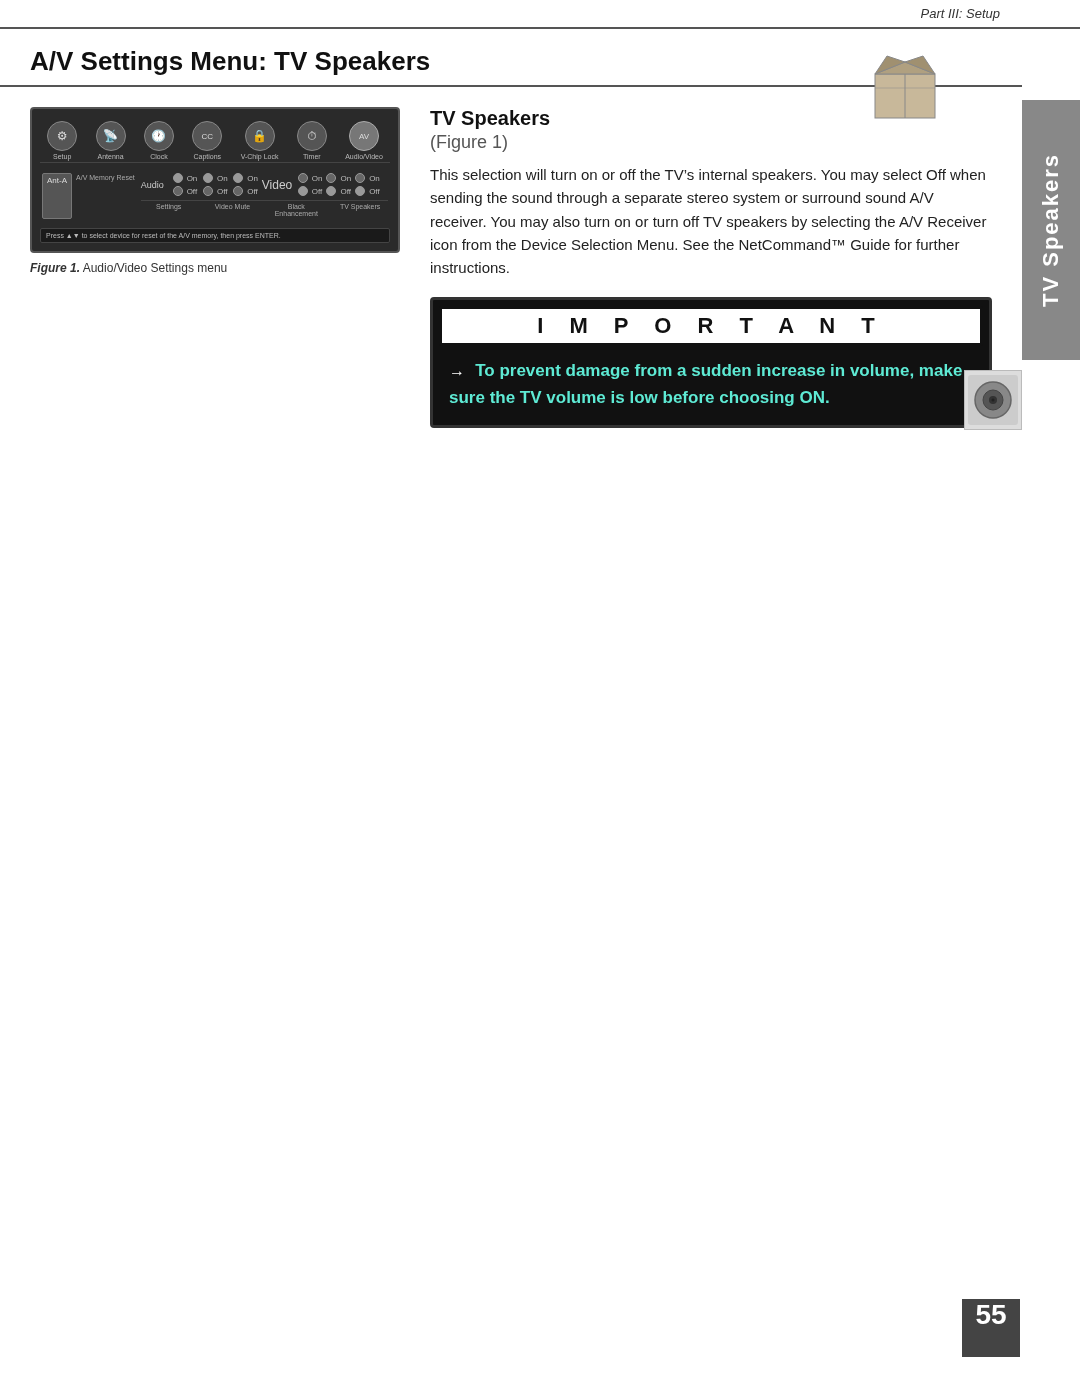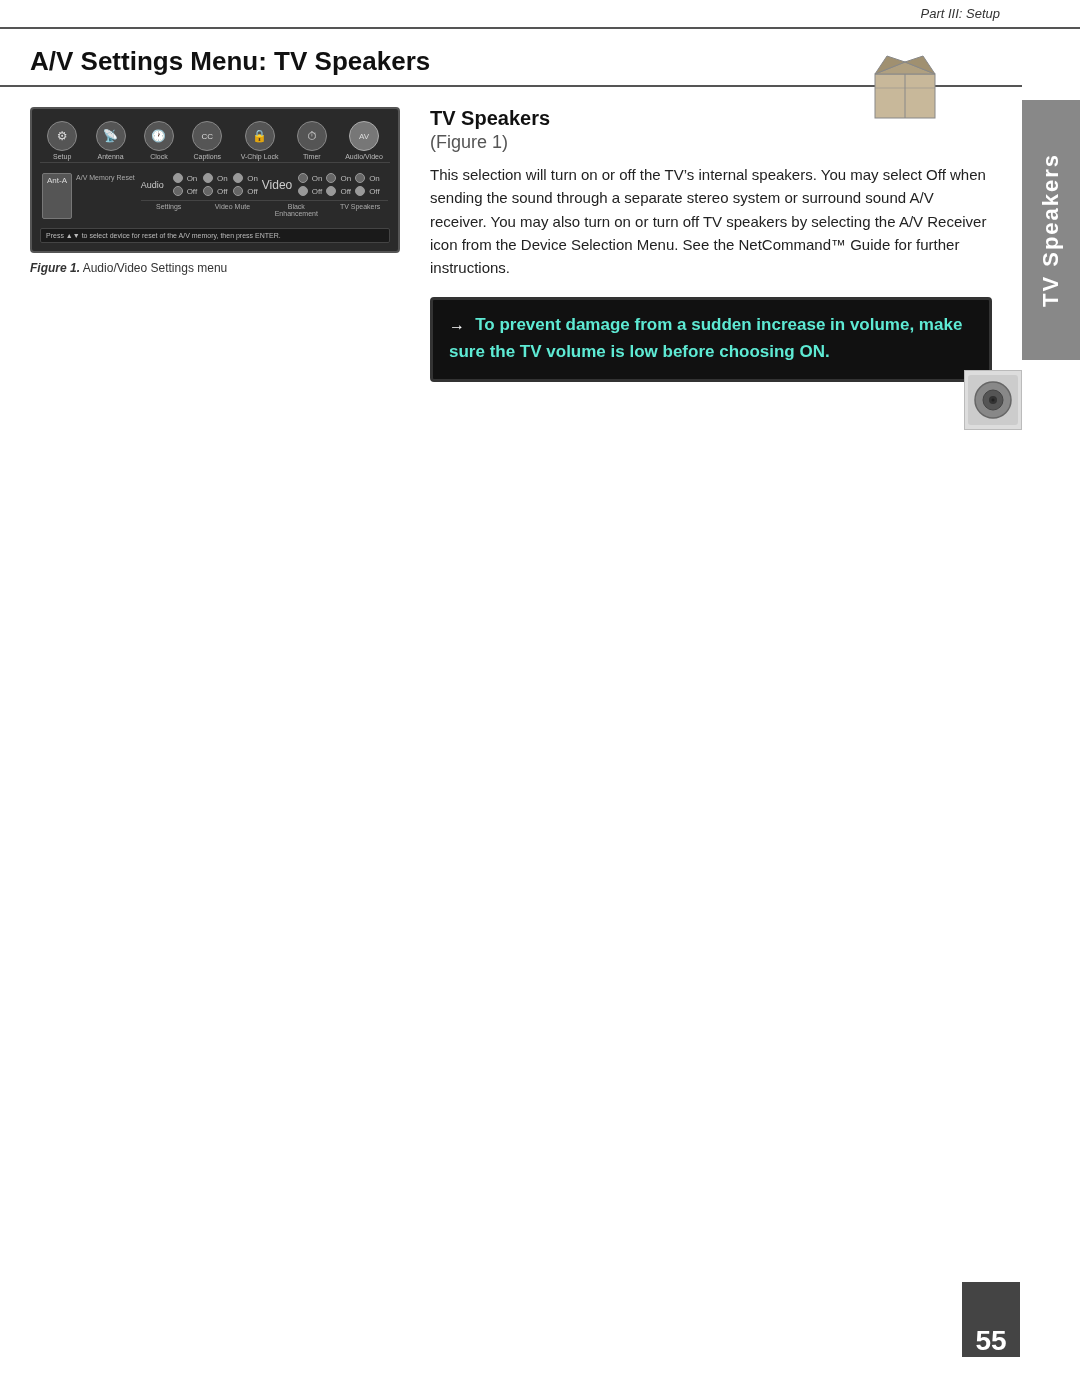--- a/index.html
+++ b/index.html
@@ -49,27 +49,27 @@
       justify-content: center;
       z-index: 10;
     }
 
     
     .page-number {
       position: absolute;
       bottom: 40px;
       right: 60px;
       width: 58px;
-      height: 75px;
+      height: 58px;
       background: #444;
       color: #fff;
       font-size: 28px;
       font-weight: bold;
       display: flex;
-      align-items: flex-end;
+      align-items: flex-start;
       justify-content: center;
     }
 
     
     .main-content {
       position: absolute;
       top: 0;
       left: 0;
       right: 58px;
       padding: 0;
@@ -560,20 +560,23 @@
 
     <div class="right-col">
 
       <div class="section-title">TV Speakers</div>
 
       <div class="figure-ref">(Figure 1)</div>
 
       <div class="section-body">This selection will turn on or off the TV’s internal speakers.  You may select Off when sending the sound through a sepa­rate stereo system or surround sound A/V receiver.  You may also turn on or turn off TV speakers by selecting the A/V Receiver icon from the Device Selection Menu.  See the NetCommand™ Guide for further instruc­tions.</div>
 
       <div class="important-box">
+        <div class="important-header">
+          <span class="important-header-text">I M P O R T A N T</span>
+        </div>
         <div class="important-body">
           <span class="important-arrow">→</span>
           <span class="important-text">To prevent damage from a sudden increase in volume, make sure the TV volume is low before choosing ON.</span>
         </div>
       </div>
 
     </div>
   </div>
 
 </div>

